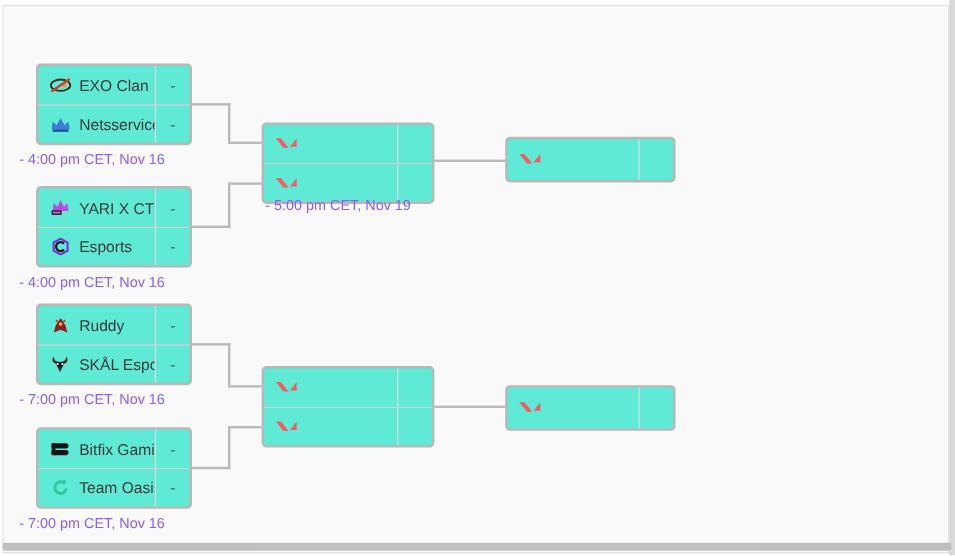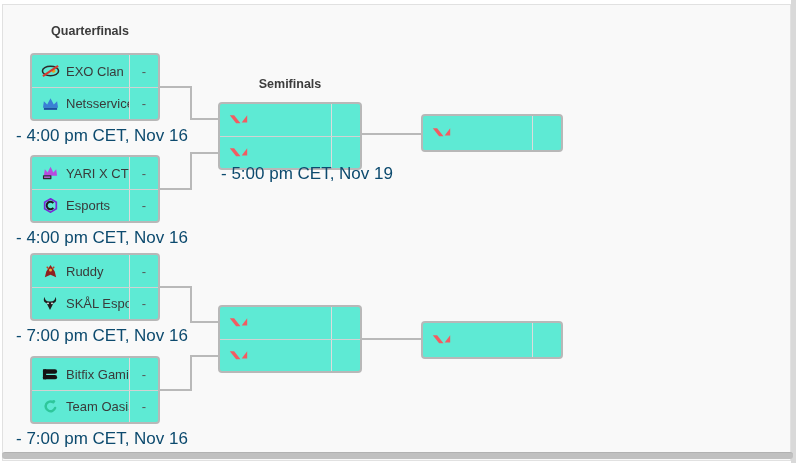--- a/index.html
+++ b/index.html
@@ -25,40 +25,38 @@
   .q1 { top:114px; } .q2 { top:321px; }
 
   .row { display:flex; align-items:center; height:32px; }
   .q .row { height:34px; }
   .row + .row { border-top:1px solid #d2d2d2; }
   .logo { width:24px; display:flex; justify-content:center; align-items:center; margin-left:6px; flex:0 0 auto; }
   .tname { flex:1; font-size:13px; color:#3a3a3a; white-space:nowrap; overflow:hidden; padding-left:4px; }
   .score { width:29px; align-self:stretch; border-left:1px solid #dcdcdc; display:flex;
            align-items:center; justify-content:center; font-size:13px; color:#555; flex:0 0 auto; }
 
-  .time { position:absolute; font-size:17px; color:#0c4a6e; white-space:nowrap; }
+  .time { position:absolute; font-size:12px; color:#8b5cf6; white-space:nowrap; }
   .t1 { left:16px;  top:126px; } .t2 { left:16px;  top:228px; }
   .t3 { left:16px;  top:326px; } .t4 { left:16px;  top:429px; }
   .t5 { left:221px; top:164px; } .t6 { left:221px; top:378px; }
 
   .conn { position:absolute; background:#b9b9b9; }
 
   .scroll-thumb { position:absolute; left:2px; top:452px; width:791px; height:7px;
                   background:#c0c0c0; border-radius:3px; border-top:1px solid #b2b2b2; }
   svg { display:block; }
 </style>
 </head>
 <body>
 
 <div class="stage">
   <div class="frame"></div>
   <div class="right-strip"></div>
 
-  <div class="round-title rt-qf">Quarterfinals</div>
-  <div class="round-title rt-sf">Semifinals</div>
 
   <div class="conn" style="left:160px;top:86px;width:32px;height:2px;"></div>
   <div class="conn" style="left:190px;top:86px;width:2px;height:34px;"></div>
   <div class="conn" style="left:192px;top:118px;width:26px;height:2px;"></div>
   <div class="conn" style="left:160px;top:188px;width:32px;height:2px;"></div>
   <div class="conn" style="left:190px;top:152px;width:2px;height:38px;"></div>
   <div class="conn" style="left:192px;top:152px;width:26px;height:2px;"></div>
   <div class="conn" style="left:362px;top:133px;width:59px;height:2px;"></div>
   <div class="conn" style="left:160px;top:286px;width:32px;height:2px;"></div>
   <div class="conn" style="left:190px;top:286px;width:2px;height:37px;"></div>

